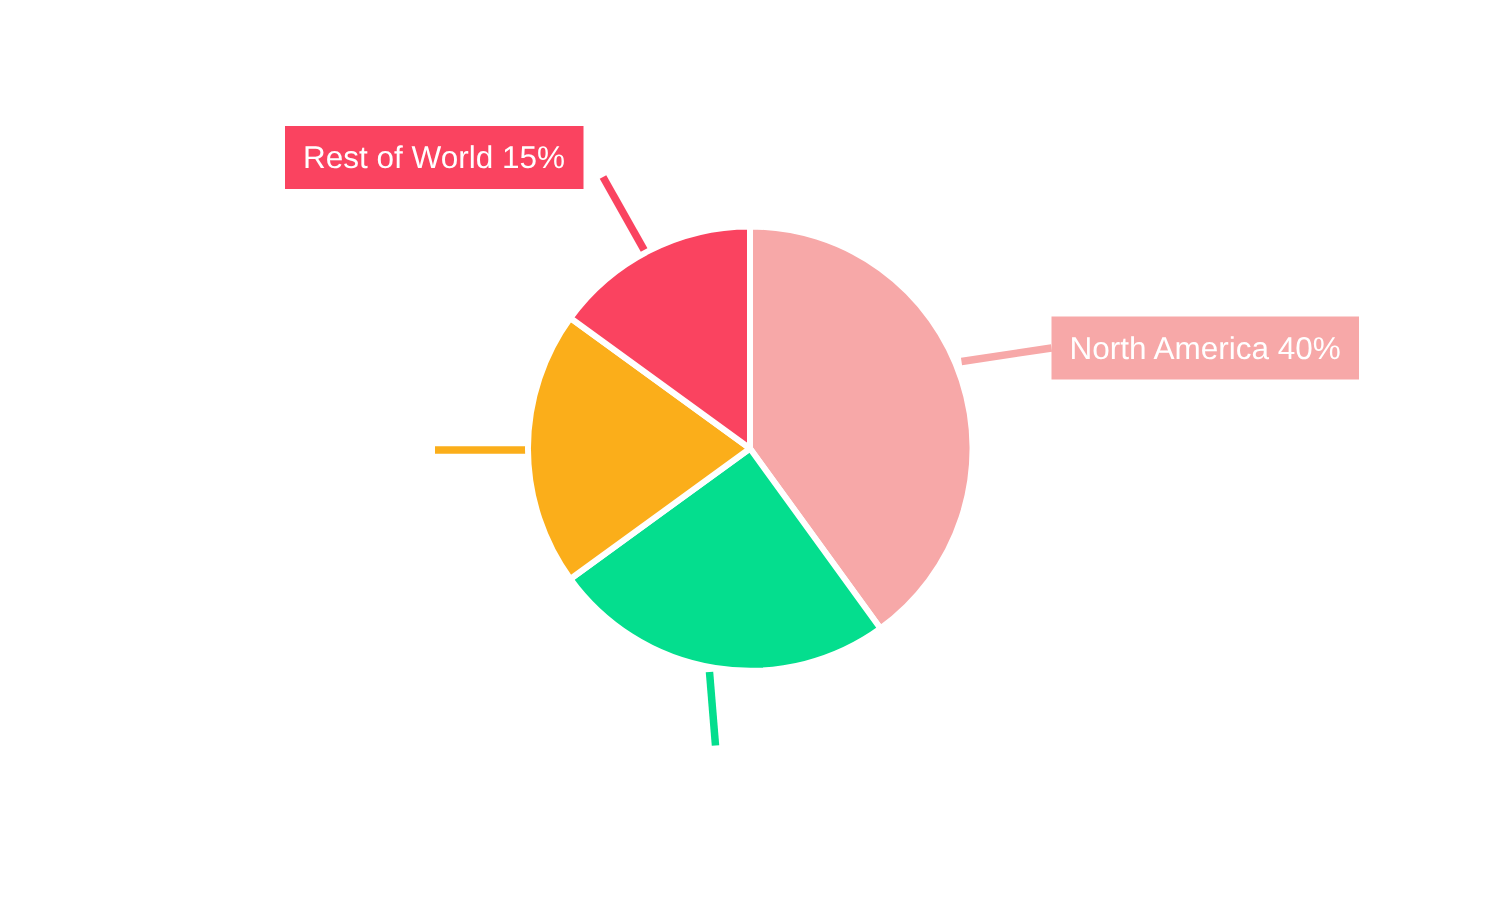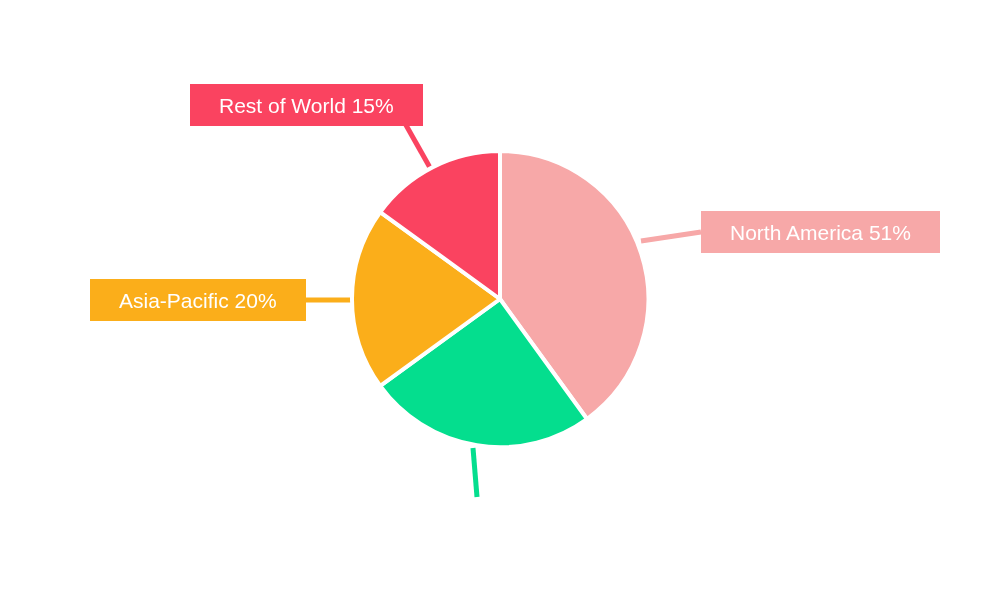--- a/index.html
+++ b/index.html
@@ -26,21 +26,21 @@
   .callout-label {
     position: absolute;
     display: flex;
     align-items: center;
     box-sizing: border-box;
     color: #ffffff;
     font-size: 21px;
     font-family: "Liberation Sans", sans-serif;
     line-height: 1;
     white-space: nowrap;
-    padding: 0 29px;
+    padding: 0 12px;
     height: 42px;
   }
   #label-north-america {
     left: 701px;
     top: 211px;
     background: #f7a8a8;
   }
   #label-europe {
     left: 322px;
     top: 496px;
@@ -72,25 +72,22 @@
     <path d="M 500 299 L 500 151 A 148 148 0 0 1 586.99 419.00 Z" fill="#f7a8a8" stroke="#ffffff" stroke-width="4" stroke-linejoin="round"></path>
 
     <path d="M 500 299 L 586.99 419.00 A 148 148 0 0 1 380.24 385.99 Z" fill="#04de8e" stroke="#ffffff" stroke-width="4" stroke-linejoin="round"></path>
 
     <path d="M 500 299 L 380.24 385.99 A 148 148 0 0 1 380.24 212.01 Z" fill="#fbae1a" stroke="#ffffff" stroke-width="4" stroke-linejoin="round"></path>
 
     <path d="M 500 299 L 380.24 212.01 A 148 148 0 0 1 500 151 Z" fill="#fa4360" stroke="#ffffff" stroke-width="4" stroke-linejoin="round"></path>
   </svg>
 
   <div class="callout-label" id="label-north-america">
-    <span>North America 51%</span>
+    <span>North America 40%</span>
   </div>
 
 
-  <div class="callout-label" id="label-asia-pacific">
-    <span>Asia-Pacific 20%</span>
-  </div>
 
   <div class="callout-label" id="label-rest-of-world">
     <span>Rest of World 15%</span>
   </div>
 
 </div>
 
 </body></html>

